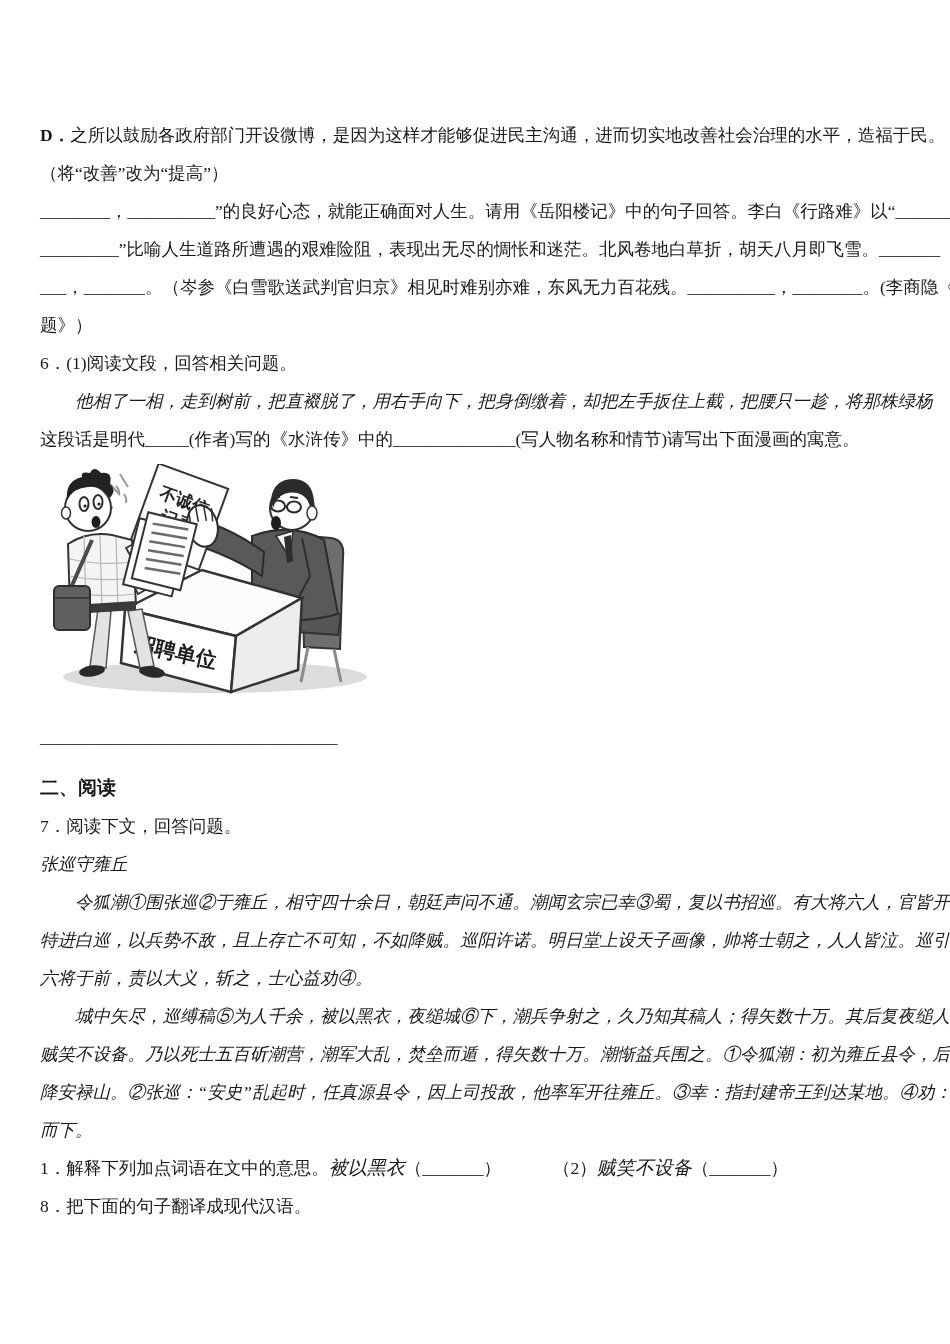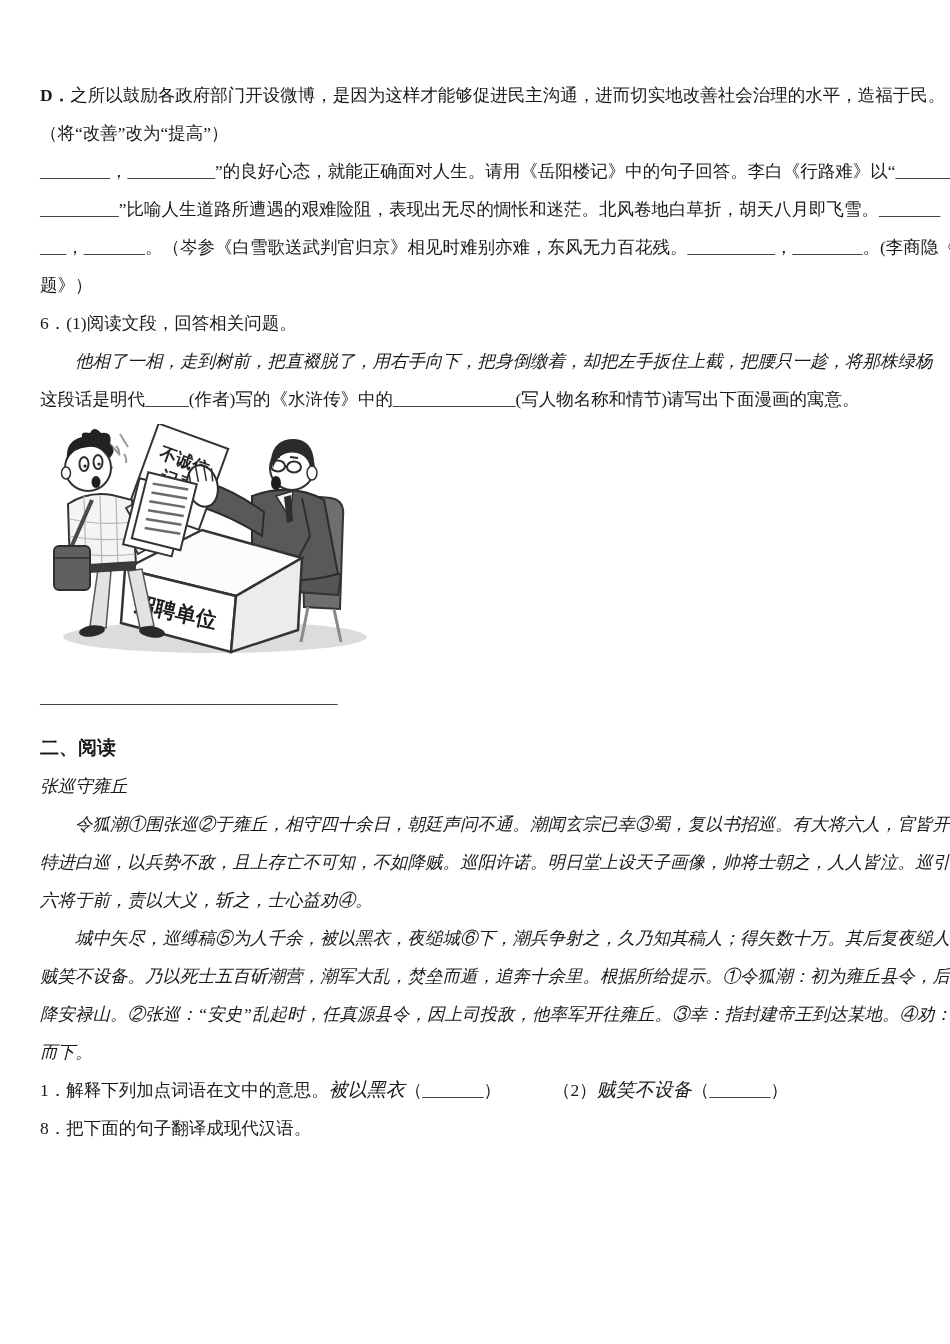--- a/index.html
+++ b/index.html
@@ -4,21 +4,21 @@
 <style>
   * { margin:0; padding:0; box-sizing:border-box; }
   html, body { background:#ffffff; }
   body {
     width:950px; height:1344px;
     font-family:"Liberation Serif","DejaVu Serif",serif;
     color:#1a1a1a;
     overflow:hidden;
     position:relative;
   }
-  .page { padding:76px 30px 0 40px; }
+  .page { padding:116px 30px 0 40px; }
   .ln {
     font-size:17.5px;
     line-height:38px;
     height:38px;
     white-space:nowrap;
   }
   .b { font-weight:bold; }
   .kai { font-style:italic; }
   .heading { font-weight:bold; font-size:19px;margin-top:13px; }
   .em-phrase { font-size:19px; font-style:italic;margin-top:17px; }
@@ -147,28 +147,29 @@
             <path d="M107,107 L143,104"></path>
           </g>
         </g>
       </g>
     </svg>
   </div>
 
   <div class="ln">__________________________________</div>
 
   <div class="ln heading">二、阅读</div>
+  <div class="ln">7．阅读下文，回答问题。</div>
   <div class="ln kai">张巡守雍丘</div>
 
   <div class="ln kai">　　令狐潮①围张巡②于雍丘，相守四十余日，朝廷声问不通。潮闻玄宗已幸③蜀，复以书招巡。有大将六人，官皆开府，</div>
   <div class="ln kai">特进白巡，以兵势不敌，且上存亡不可知，不如降贼。巡阳许诺。明日堂上设天子画像，帅将士朝之，人人皆泣。巡引</div>
   <div class="ln kai">六将于前，责以大义，斩之，士心益劝④。</div>
 
   <div class="ln kai">　　城中矢尽，巡缚稿⑤为人千余，被以黑衣，夜缒城⑥下，潮兵争射之，久乃知其稿人；得矢数十万。其后复夜缒人，</div>
-  <div class="ln kai">贼笑不设备。乃以死士五百斫潮营，潮军大乱，焚垒而遁，追奔十余里。根据所给提示。①令狐潮：初为雍丘县令，后</div>
+  <div class="ln kai">贼笑不设备。乃以死士五百斫潮营，潮军大乱，焚垒而遁，得矢数十万。潮惭益兵围之。①令狐潮：初为雍丘县令，后</div>
   <div class="ln kai">降安禄山。②张巡：“安史”乱起时，任真源县令，因上司投敌，他率军开往雍丘。③幸：指封建帝王到达某地。④劝：</div>
   <div class="ln kai">而下。</div>
 
   <div class="ln"><span>1．解释下列加点词语在文中的意思。</span><span class="em-phrase">被以黑衣</span><span>（_______）</span><span class="gap"></span><span>（2）</span><span class="em-phrase">贼笑不设备</span><span>（_______）</span></div>
 
   <div class="ln">8．把下面的句子翻译成现代汉语。</div>
 
 </div>
 
 </body></html>

